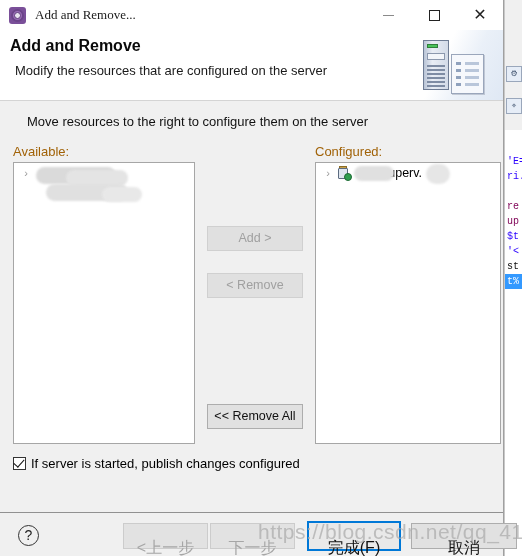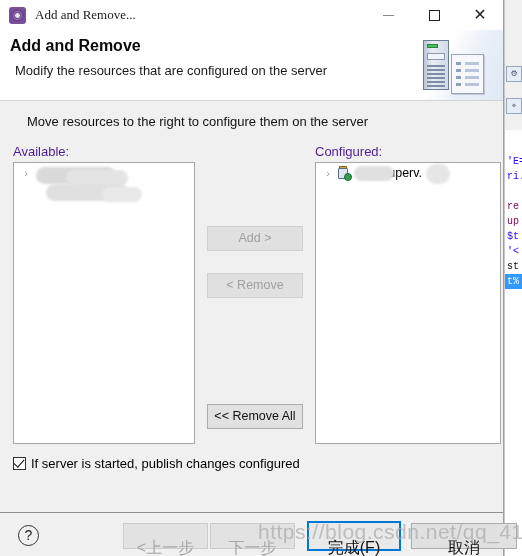--- a/index.html
+++ b/index.html
@@ -211,21 +211,21 @@
   #instruction {
     position: absolute;
     left: 27px; top: 13px;
     font-size: 13px;
     color: #111;
   }
   .list-label {
     position: absolute;
     top: 43px;
     font-size: 13px;
-    color: #4c1d95;
+    color: #a16207;
   }
   #label-available { left: 13px; }
   #label-configured { left: 315px; }
 
   .listbox {
     position: absolute;
     top: 61px;
     height: 282px;
     background: #ffffff;
     border: 1px solid #a6a6a6;

